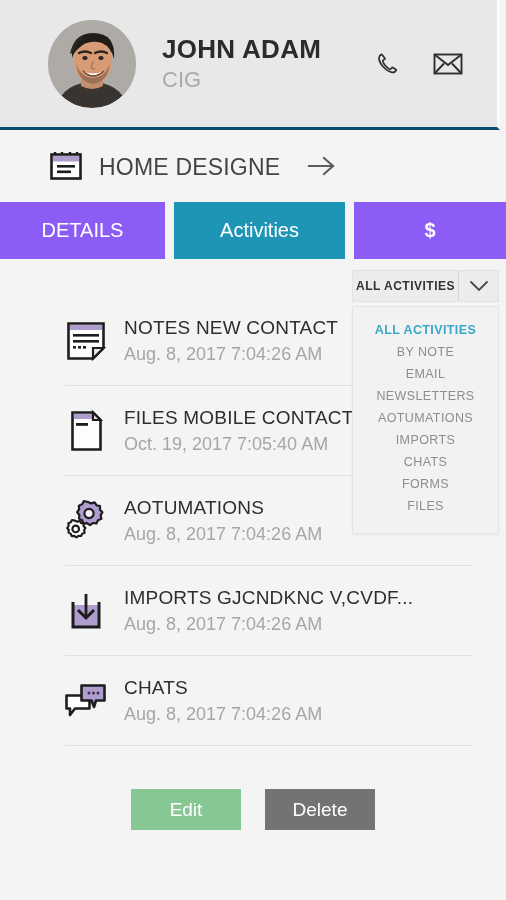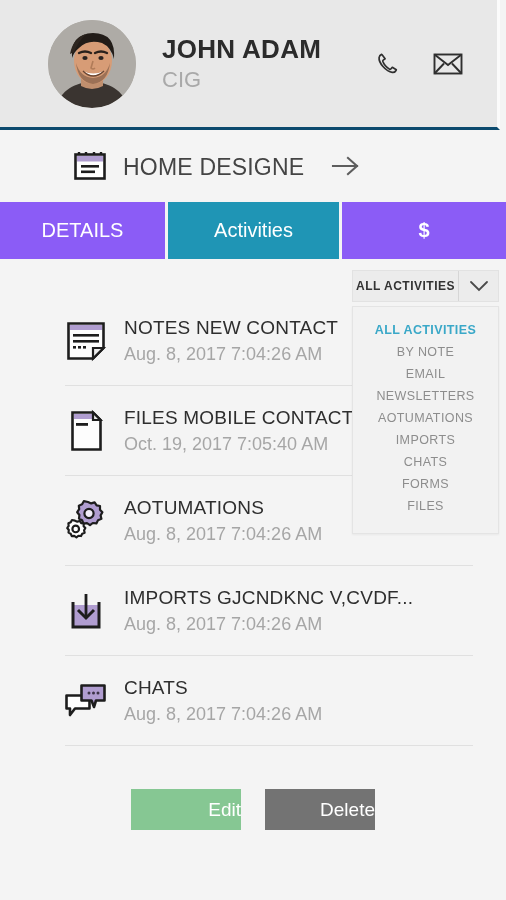--- a/index.html
+++ b/index.html
@@ -32,21 +32,21 @@
   }
   .profile-sub {
     font-size: 22px; color: #a9a9a9; margin-top: 4px; line-height: 1.1;
   }
   .profile-actions { display: flex; align-items: center; gap: 30px; margin-right: 34px; }
   .icon-btn { width: 30px; height: 30px; display: flex; align-items: center; justify-content: center; }
 
   
   .title-row {
     position: absolute; left: 0; top: 133px; width: 506px; height: 69px;
-    display: flex; align-items: center; padding-left: 24px;
+    display: flex; align-items: center;
   }
   .cal-icon { margin-left: 47px; flex: none; }
   .title-text {
     font-size: 23px; color: #444; margin-left: 14px;
     letter-spacing: .2px; white-space: nowrap;
   }
   .title-date {
     font-size: 19px; color: #d9534f; font-weight: bold;
     margin-left: auto; white-space: nowrap;
   }
@@ -55,21 +55,21 @@
   
   .tabs {
     position: absolute; left: 0; top: 202px; width: 506px; height: 57px;
     display: flex;
   }
   .tab {
     height: 57px; display: flex; align-items: center; justify-content: center;
     color: #fff; font-size: 20px; background: #8b5cf6;
   }
   .tab.t-details { width: 165px; }
-  .tab.t-activities { width: 171px; background: #1f95b5; margin: 0 3px; }
+  .tab.t-activities { width: 171px; background: #1f95b5; margin: 0 9px; }
   .tab.t-money { flex: 1 1 auto; font-weight: bold; }
 
   
   .filter-wrap { position: absolute; left: 352px; top: 270px; width: 147px; z-index: 20; }
   .filter-btn {
     height: 32px; background: #ececec; border: 1px solid #e2e2e2;
     display: flex; align-items: center;
   }
   .filter-label {
     flex: 1 1 auto; text-align: center; font-size: 12px; font-weight: bold;
@@ -103,21 +103,21 @@
     position: absolute; left: 45px; right: 53px; bottom: 0; height: 1px; background: #e0e0e0;
   }
 
   
   .footer {
     position: absolute; left: 0; top: 789px; width: 506px;
     display: flex; justify-content: center; gap: 24px;
   }
   .btn {
     width: 110px; height: 41px; border: none; color: #fff; font-size: 19px;
-    font-family: "Liberation Sans", sans-serif; cursor: pointer; text-align: right;
+    font-family: "Liberation Sans", sans-serif; cursor: pointer;
   }
   .btn-edit { background: #86c793; }
   .btn-delete { background: #737373; }
 </style>
 </head>
 <body>
 
 <div id="app">
 
   <div class="profile-card">

